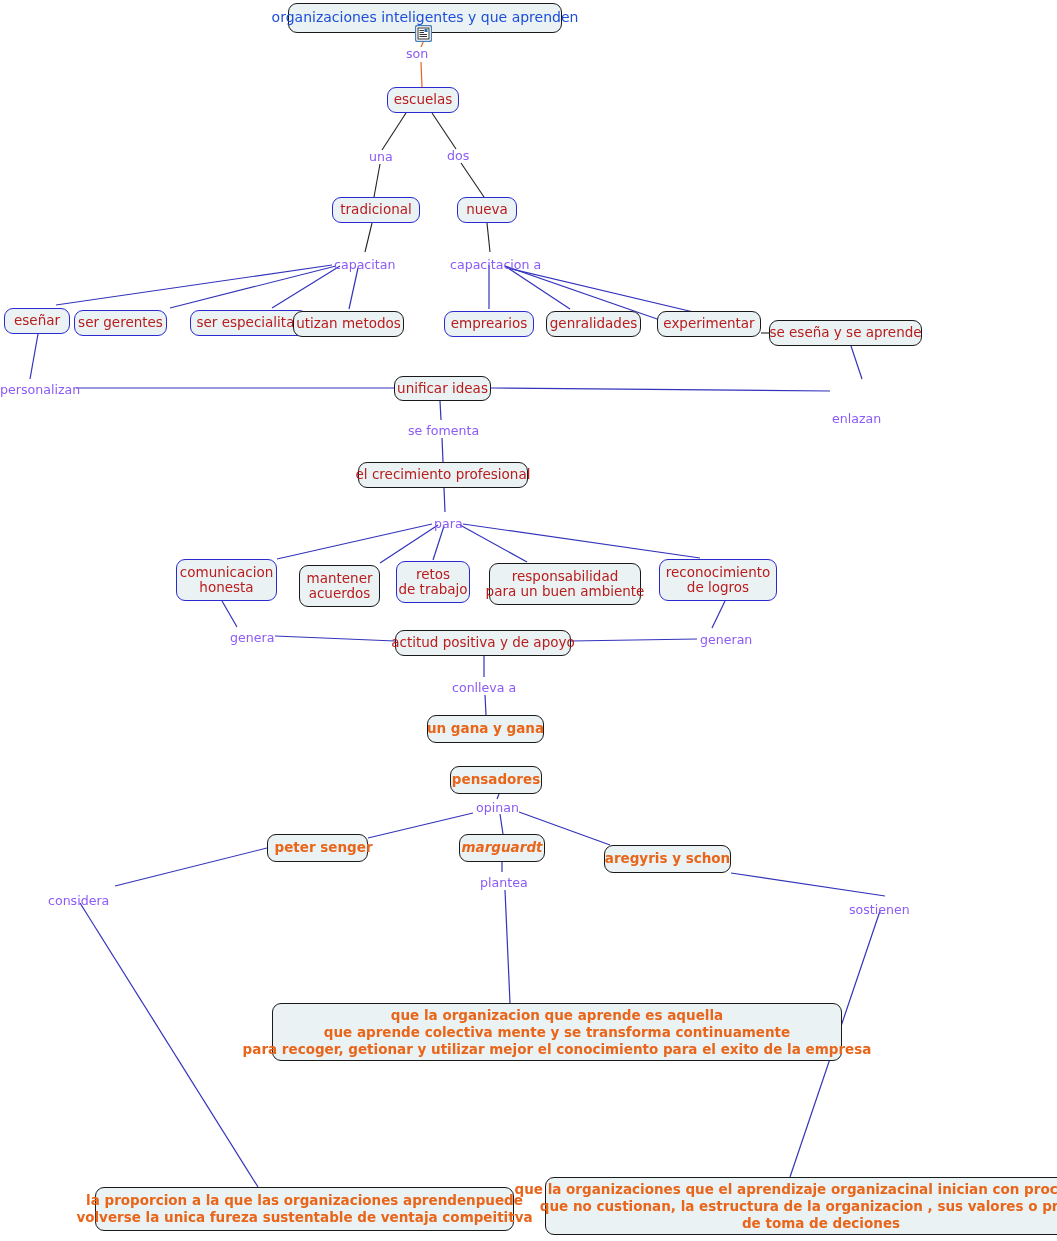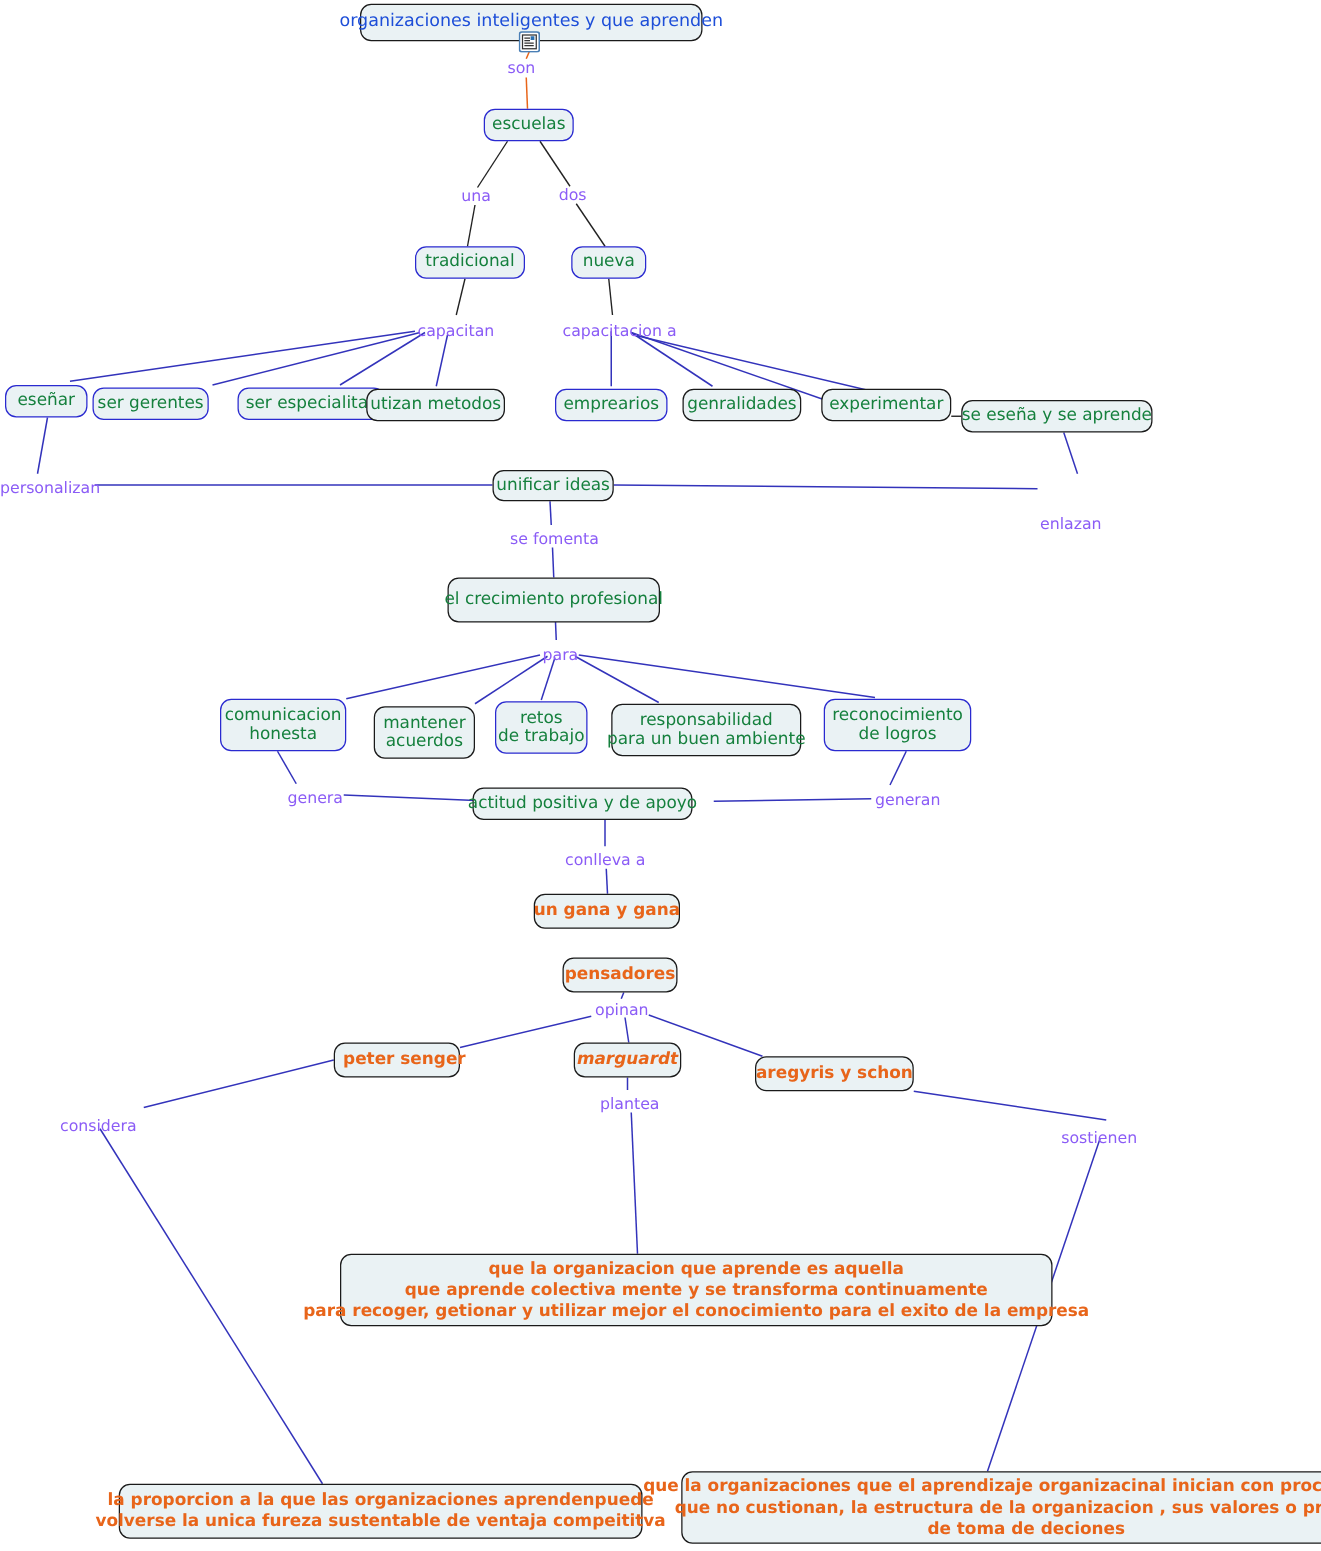--- a/index.html
+++ b/index.html
@@ -24,21 +24,21 @@
     width: 1057px;
     height: 1241px;
     pointer-events: none;
   }
   .node {
     position: absolute;
     box-sizing: border-box;
     background: #eaf2f4;
     border: 1.6px solid #2a2ad0;
     border-radius: 9px;
-    color: #15803d;
+    color: #b91c1c;
     font-size: 13.5px;
     line-height: 15.5px;
     display: flex;
     align-items: center;
     justify-content: center;
     text-align: center;
     padding: 2px 7px;
     white-space: pre;
     z-index: 3;
   }
@@ -136,32 +136,32 @@
     <div class="node " style="left: 457px; top: 197px; width: 60px; height: 26px;">nueva</div>
     <div class="node " style="left: 4px; top: 308px; width: 66px; height: 26px;">eseñar</div>
     <div class="node " style="left: 74px; top: 310px; width: 93px; height: 26px;">ser gerentes</div>
     <div class="node " style="left: 171px; top: 310px; width: 118px; height: 26px; margin-left: 19px;">ser especialitas</div>
     <div class="node dark" style="left: 293px; top: 311px; width: 111px; height: 26px;">utizan metodos</div>
     <div class="node " style="left: 444px; top: 311px; width: 90px; height: 26px;">emprearios</div>
     <div class="node dark" style="left: 546px; top: 311px; width: 95px; height: 26px;">genralidades</div>
     <div class="node dark" style="left: 657px; top: 311px; width: 104px; height: 26px;">experimentar</div>
     <div class="node dark" style="left: 769px; top: 320px; width: 153px; height: 26px;">se eseña y se aprende</div>
     <div class="node dark" style="left: 394px; top: 376px; width: 97px; height: 25px;">unificar ideas</div>
-    <div class="node dark" style="left: 358px; top: 462px; width: 170px; height: 36px;">el crecimiento profesional</div>
+    <div class="node dark" style="left: 358px; top: 462px; width: 170px; height: 26px;">el crecimiento profesional</div>
     <div class="node " style="left: 176px; top: 559px; width: 101px; height: 42px;">comunicacion
 honesta</div>
     <div class="node dark" style="left: 299px; top: 565px; width: 81px; height: 42px;">mantener
 acuerdos</div>
     <div class="node " style="left: 396px; top: 561px; width: 74px; height: 42px;">retos
 de trabajo</div>
     <div class="node dark" style="left: 489px; top: 563px; width: 152px; height: 42px;">responsabilidad
 para un buen ambiente</div>
     <div class="node " style="left: 659px; top: 559px; width: 118px; height: 42px;">reconocimiento
 de logros</div>
-    <div class="node dark" style="left: 378px; top: 630px; width: 176px; height: 26px;">actitud positiva y de apoyo</div>
+    <div class="node dark" style="left: 395px; top: 630px; width: 176px; height: 26px;">actitud positiva y de apoyo</div>
     <div class="node orange" style="left: 427px; top: 715px; width: 117px; height: 28px;">un gana y gana</div>
     <div class="node orange" style="left: 450px; top: 766px; width: 92px; height: 28px;">pensadores</div>
     <div class="node orange" style="left: 267px; top: 834px; width: 101px; height: 28px; padding-left: 19px;">peter senger</div>
     <div class="node orange" style="left: 459px; top: 834px; width: 86px; height: 28px; font-style: italic;">marguardt</div>
     <div class="node orange" style="left: 604px; top: 845px; width: 127px; height: 28px;">aregyris y schon</div>
     <div class="node orange bigtext" style="left: 224px; top: 1003px; width: 570px; height: 58px;">que la organizacion que aprende es aquella
 que aprende colectiva mente y se transforma continuamente
 para recoger, getionar y utilizar mejor el conocimiento para el exito de la empresa</div>
     <div class="node orange bigtext" style="left: 47px; top: 1187px; width: 419px; height: 44px;">la proporcion a la que las organizaciones aprendenpuede
 volverse la unica fureza sustentable de ventaja compeititva</div>

